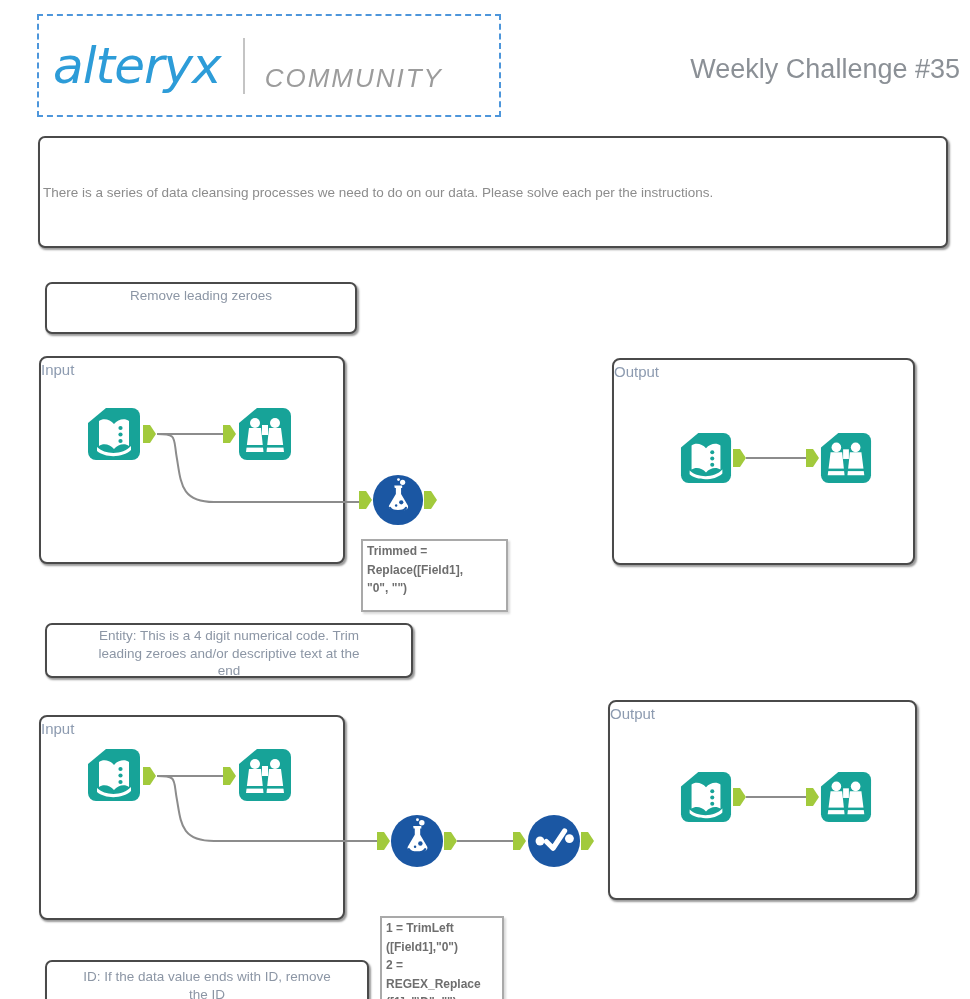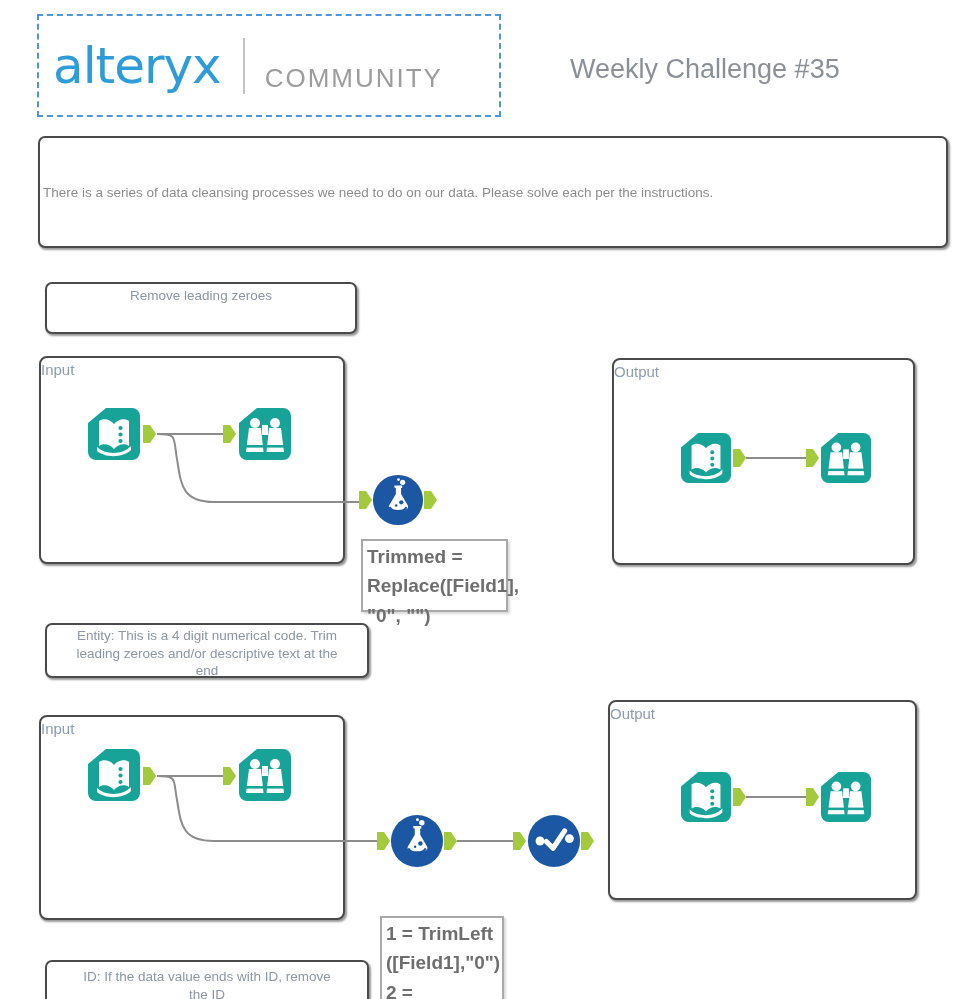--- a/index.html
+++ b/index.html
@@ -2,36 +2,36 @@
 <html><head>
 <meta charset="utf-8">
 <style>
   html,body{margin:0;padding:0;background:#fff;}
   .canvas{position:relative;width:970px;height:999px;background:#fff;overflow:hidden;
           font-family:"Liberation Sans",sans-serif;}
   .abs{position:absolute;}
 
   
   .logo-box{left:37px;top:14px;width:464px;height:103px;border:2px dashed #4D96DB;
-            box-sizing:border-box;display:flex;align-items:center;background:#fff;}
+            box-sizing:border-box;display:flex;align-items:center;background:#fff;font-style:italic;}
   .brand{font-family:"DejaVu Sans",sans-serif;font-size:50px;color:#2D9CD8;
          margin-left:14px;letter-spacing:-1px;line-height:1;}
   .logo-divider{width:2px;height:56px;background:#C4C4C4;margin:0 20px 0 22px;}
   .community{font-size:26px;color:#9C9C9C;letter-spacing:2px;line-height:1;margin-top:24px;}
-  .weekly{left:570px;top:54px;width:390px;text-align:left;font-size:27px;color:#8B9096;}
+  .weekly{left:570px;top:54px;width:390px;text-align:right;font-size:27px;color:#8B9096;}
 
   
   .box{border:2px solid #4A4A4A;border-radius:7px;background:#fff;
        box-shadow:1.5px 2px 2px rgba(0,0,0,.4);box-sizing:border-box;}
   .instruction{left:38px;top:136px;width:910px;height:112px;display:flex;align-items:center;}
   .instruction p{margin:0;padding:0 3px;font-size:13.5px;color:#8C8C8C;}
 
   .note{font-size:13.5px;color:#8C96A5;text-align:center;white-space:pre-line;line-height:1.3;}
   .note-remove{left:45px;top:282px;width:312px;height:52px;padding-top:3px;}
-  .note-entity{left:45px;top:623px;width:324px;height:55px;padding-top:2px;}
+  .note-entity{left:45px;top:623px;width:368px;height:55px;padding-top:2px;}
   .note-id{left:45px;top:960px;width:324px;height:52px;padding-top:6px;}
 
   
   .container{border:2px solid #4A4A4A;border-radius:8px;background:#fff;
              box-shadow:1.5px 2px 2px rgba(0,0,0,.4);box-sizing:border-box;}
   .c-in1{left:39px;top:356px;width:306px;height:208px;}
   .c-out1{left:612px;top:358px;width:303px;height:207px;}
   .c-in2{left:39px;top:715px;width:306px;height:205px;}
   .c-out2{left:608px;top:700px;width:309px;height:200px;}
   .c-label{position:absolute;top:3px;left:0;right:0;text-align:left;
@@ -42,21 +42,21 @@
   .wires path{stroke:#8C8C8C;stroke-width:2;fill:none;}
 
   
   .tool{position:absolute;}
   .tool svg{display:block;}
   .anchor{position:absolute;width:13px;height:18px;background:#A2CA3C;
           clip-path:polygon(0 0,54% 0,100% 50%,54% 100%,0 100%);}
 
   
   .ann{position:absolute;border:2px solid #A9A9A9;background:#fff;
-       box-shadow:2px 2px 2px rgba(0,0,0,.15);font-size:19px;font-weight:bold;
+       box-shadow:2px 2px 2px rgba(0,0,0,.15);font-size:12px;font-weight:bold;
        color:#6E6E6E;line-height:1.55;white-space:pre-line;padding:1px 4px;box-sizing:border-box;}
   .ann1{left:361px;top:539px;width:147px;height:73px;}
   .ann2{left:380px;top:916px;width:124px;height:115px;}
 </style>
 </head>
 <body>
 
 <div class="canvas">
 
   <div class="abs logo-box">

